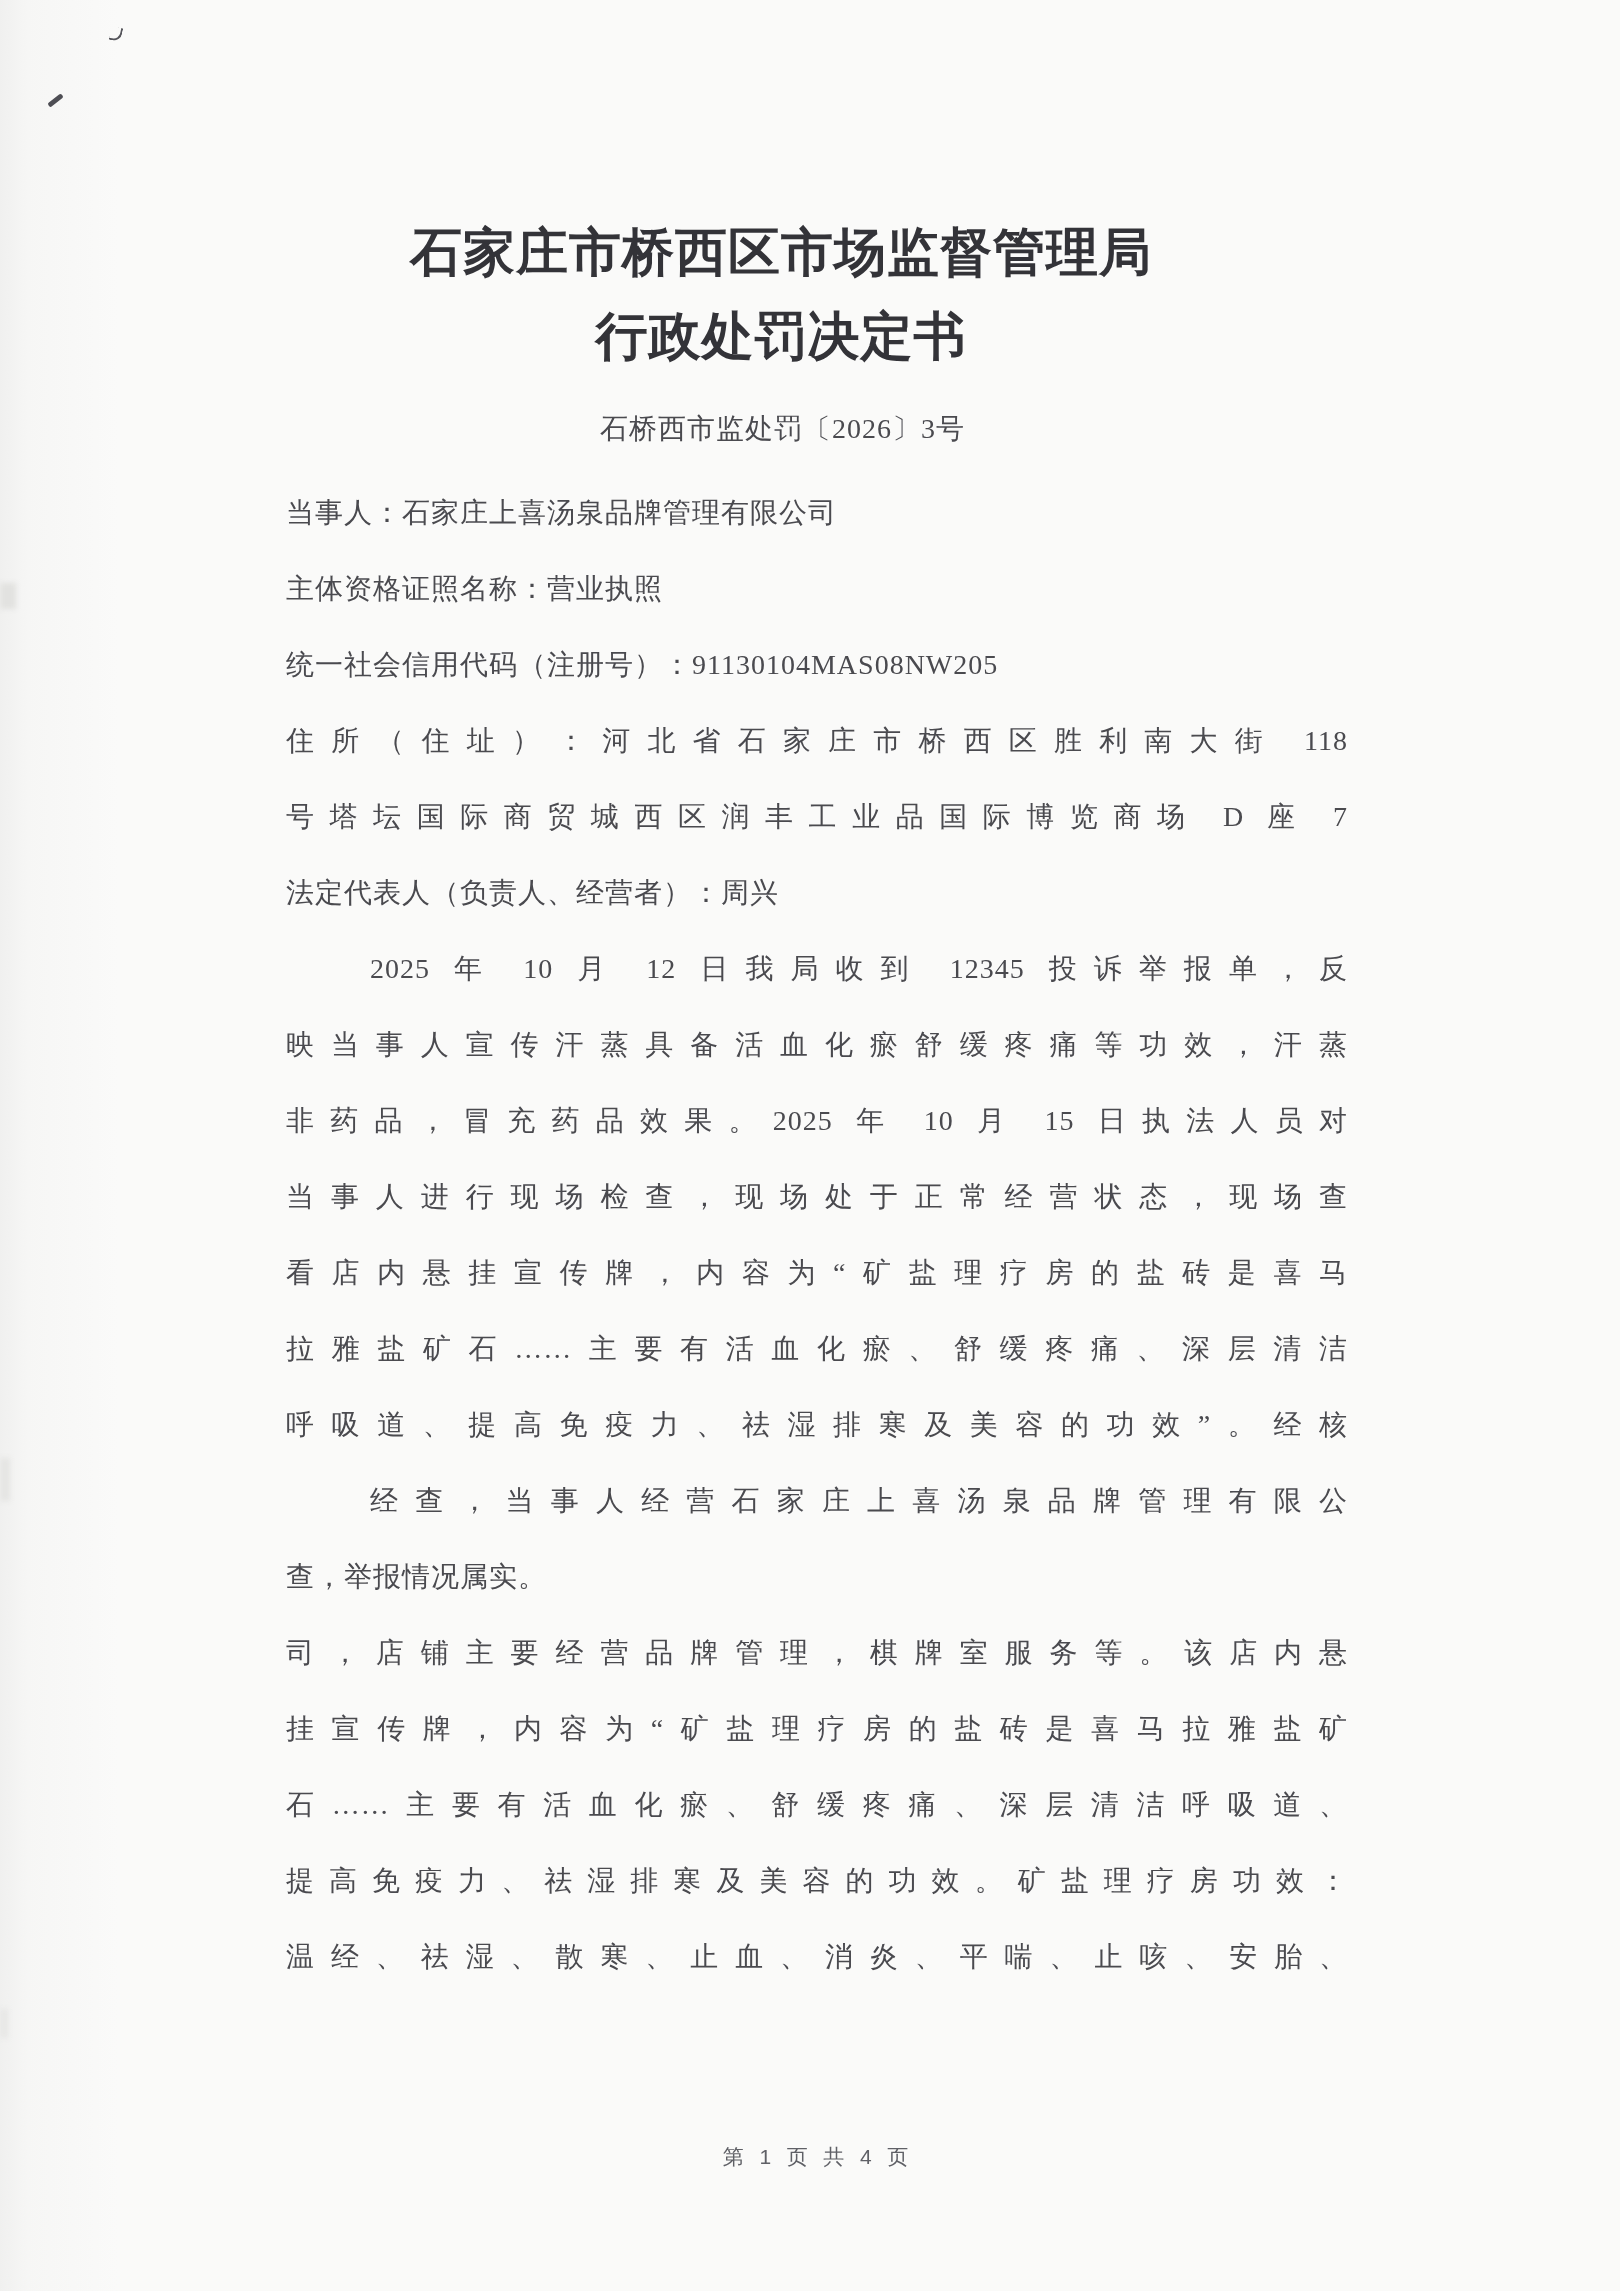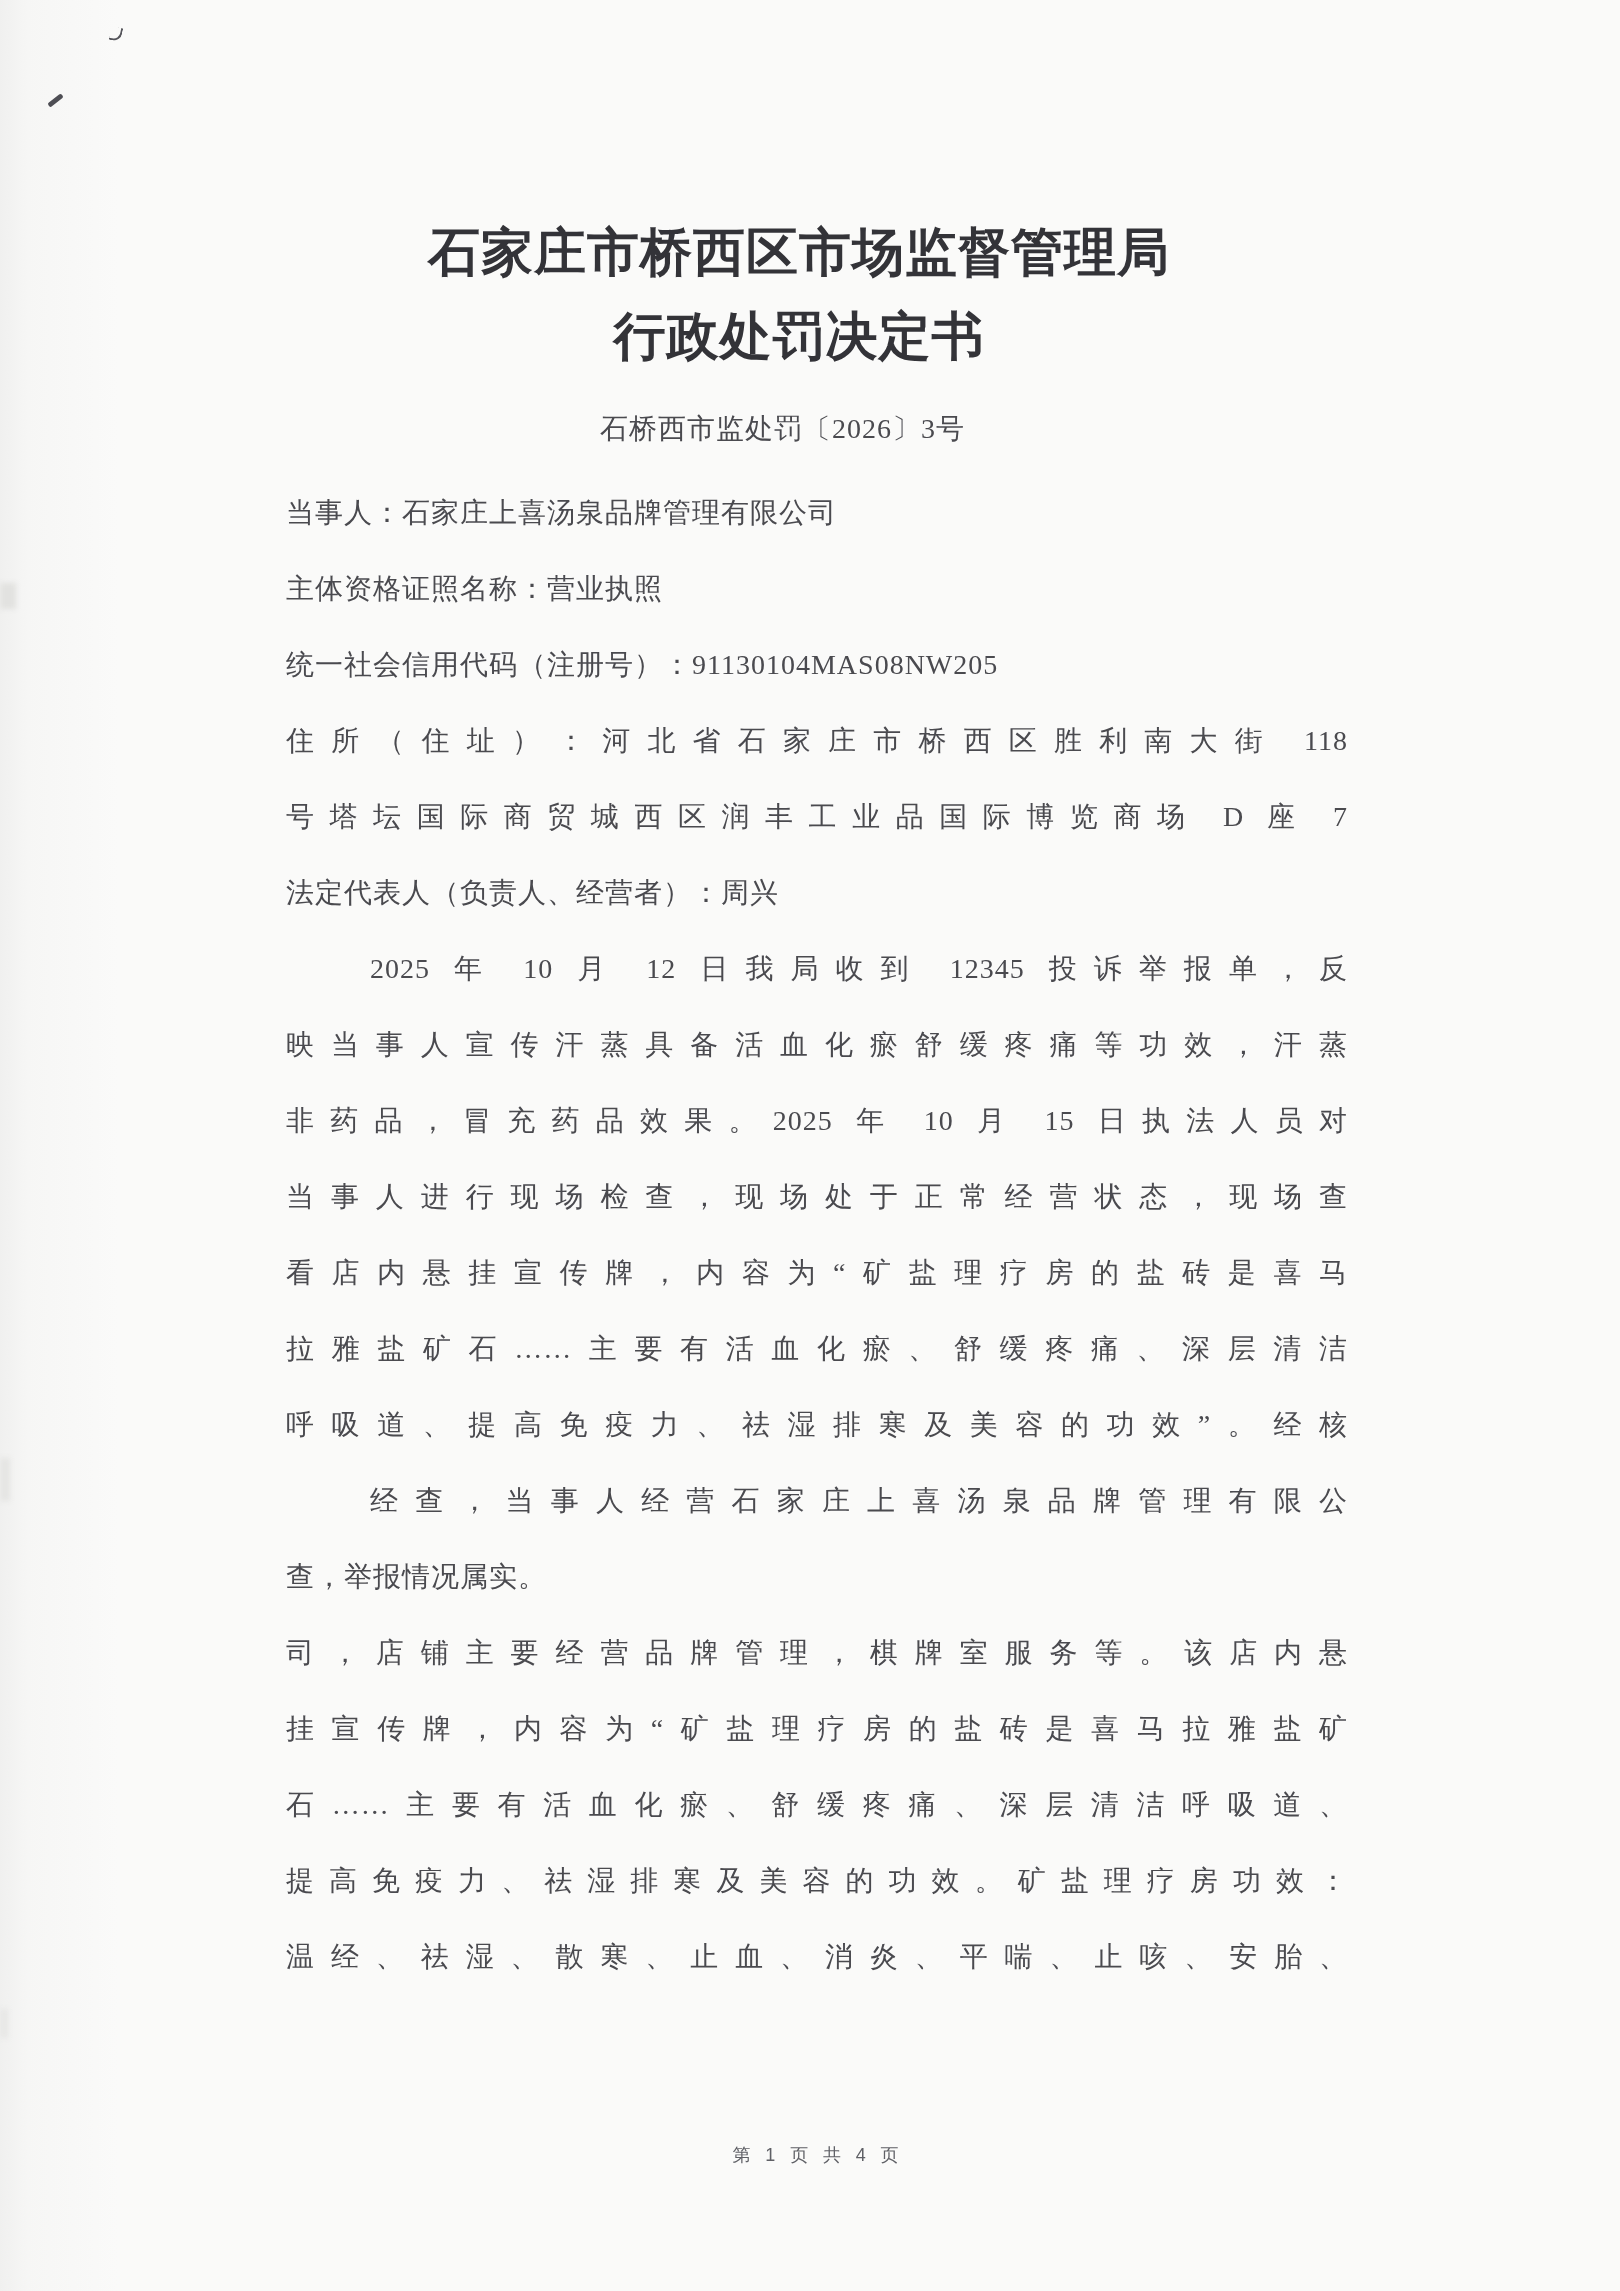--- a/index.html
+++ b/index.html
@@ -5,39 +5,39 @@
   html,body{margin:0;padding:0;}
   body{background:#e9e9e9;}
   .page{
     position:relative;
     width:1620px;height:2292px;
     background:linear-gradient(90deg,#f0f0ef 0px,#f6f6f5 27.4px,var(--paper,#fafaf9) 118px,var(--paper,#fafaf9) 100%);
     overflow:hidden;
     font-family:"Liberation Serif","DejaVu Serif",serif;
   }
   .title{
-    position:absolute;left:296px;top:211px;width:1006px;
+    position:absolute;left:278px;top:211px;width:1006px;
     text-align:center;font-weight:bold;font-size:52px;line-height:84px;
     color:var(--title-ink,#333338);letter-spacing:1px;
   }
   .docnum{
     position:absolute;left:268px;top:404px;width:1029px;
     text-align:center;font-size:28px;line-height:49px;
     color:var(--ink,#4a4a4f);letter-spacing:1px;
   }
   .body-lines{
     position:absolute;left:286px;top:475px;width:1062px;
     font-size:28px;color:var(--ink,#4a4a4f);
   }
   .line{height:76px;line-height:76px;margin:0;letter-spacing:1px;white-space:nowrap;}
   .line.fill{white-space:normal;text-align:justify;text-align-last:justify;}
   .line.indent{text-indent:84px;}
   .footer{
     position:absolute;left:286px;top:2143px;width:1064px;
-    text-align:center;font-size:18px;letter-spacing:4.9px;
+    text-align:center;font-size:21px;letter-spacing:4.9px;
     color:var(--footer-ink,#5f6066);
     font-family:"Liberation Sans","DejaVu Sans",sans-serif;
   }
   .artifact,.streak{position:absolute;}
   .a1{left:110px;top:27.4px;width:9.8px;height:11.8px;
       border-right:2.9px solid #55555b;border-bottom:2px solid #55555b;
       border-radius:0 0 8.8px 0;transform:rotate(12deg);}
   .a2{left:47px;top:98px;width:16.7px;height:4.9px;background:#4e4e54;
       transform:rotate(-38deg);border-radius:2px;}
   .s1{left:0;top:583px;width:15.7px;height:25.5px;background:#e2e2e0;filter:blur(2.9px);}

